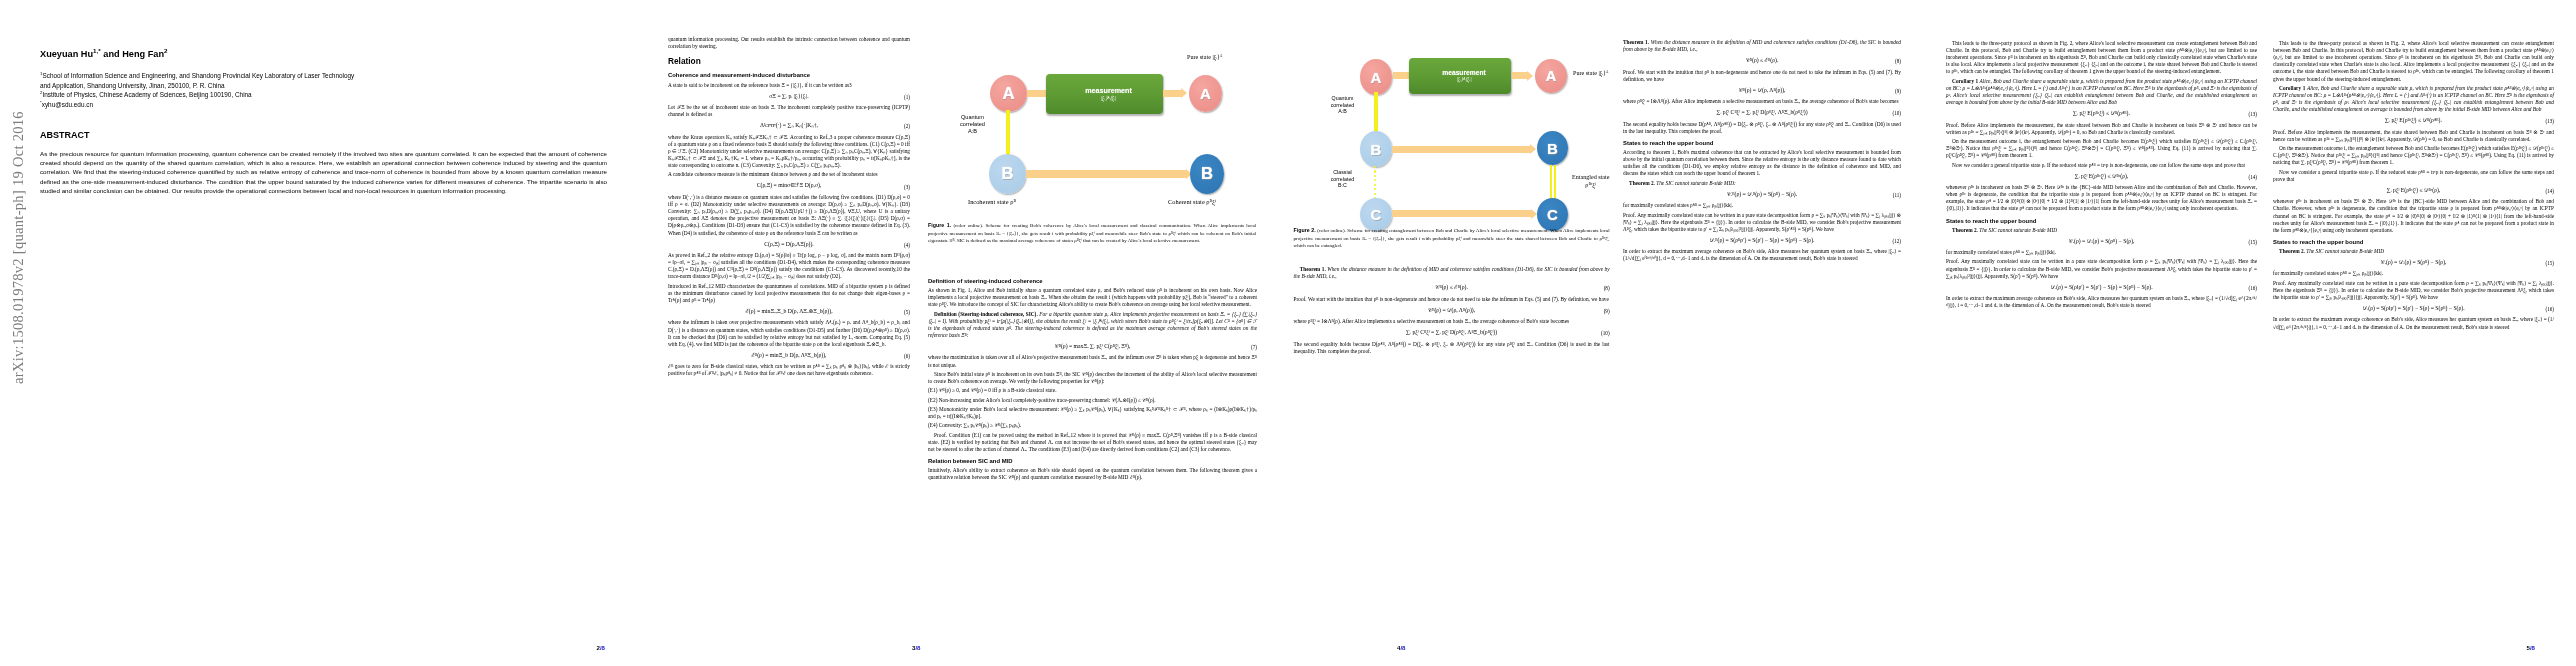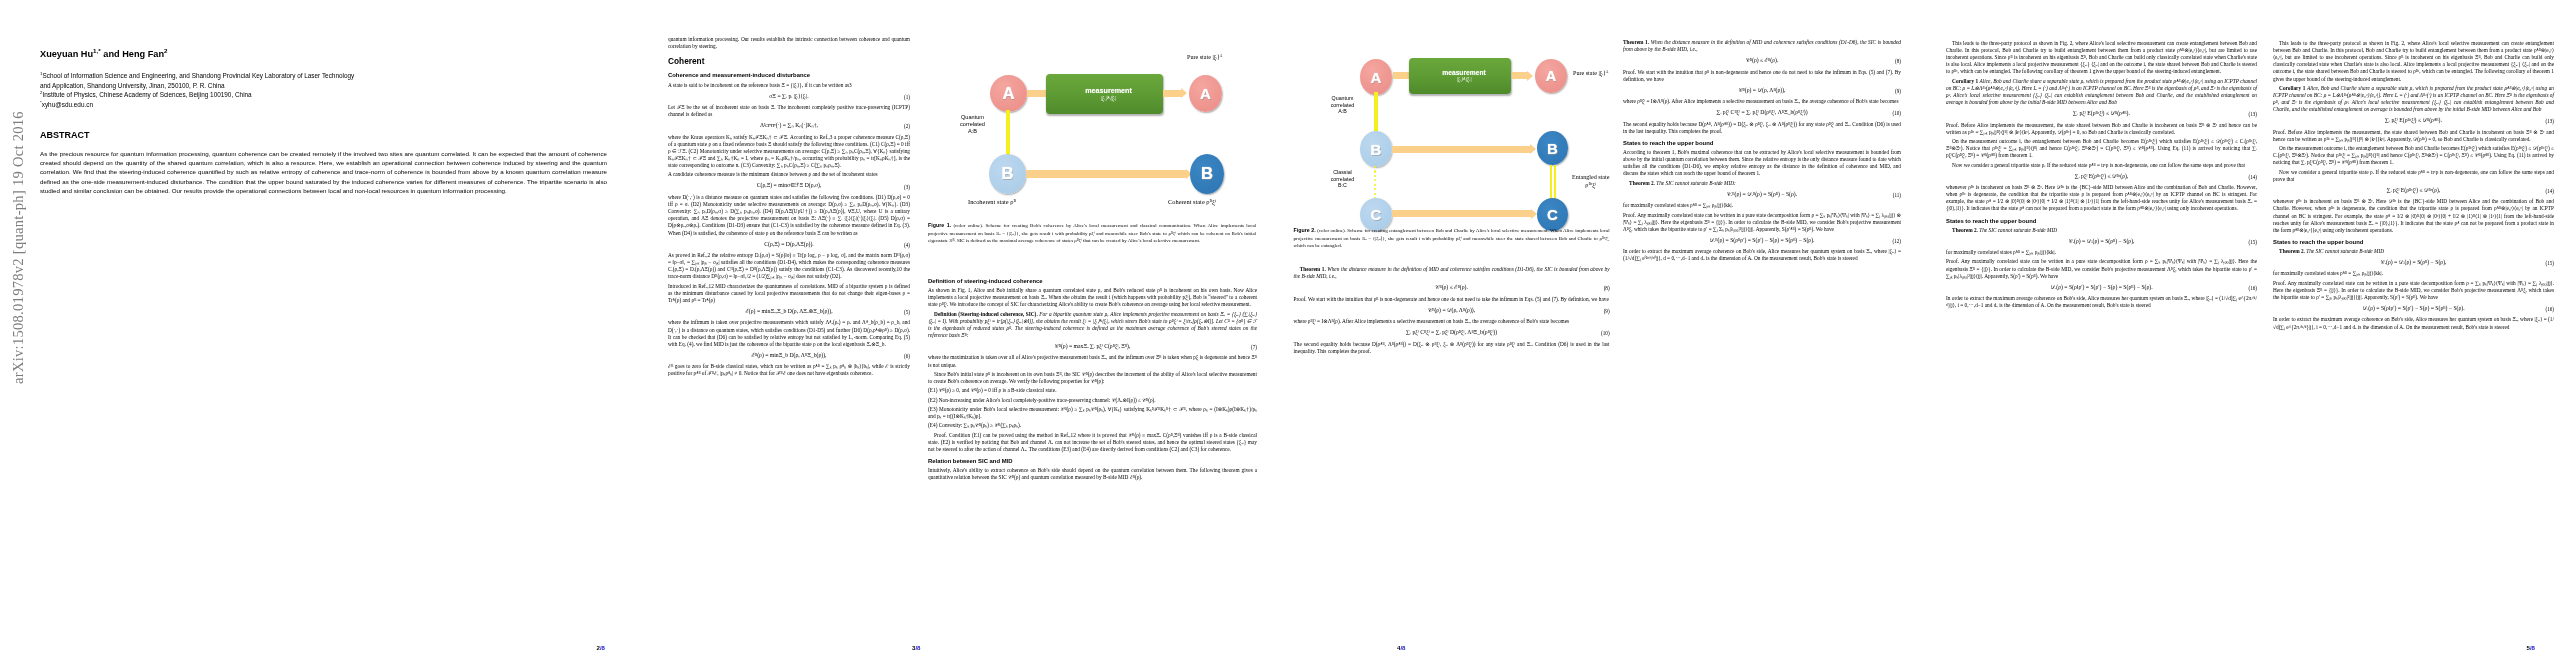--- a/index.html
+++ b/index.html
@@ -172,21 +172,21 @@
 
     <div class="pagenum" style="right:34px;">
       <span><span>2</span><span class="den">/8</span></span>
     </div>
   </div>
 
   <div class="page p2">
 
     <div class="colbox col-text" style="left:29px; top:36px; width:242px; height:572px;">
       <p class="noind">quantum information processing. Our results establish the intrinsic connection between coherence and quantum correlation by steering.</p>
-      <div class="sec-h">Coherent</div>
+      <div class="sec-h">Relation</div>
       <div class="sub-h">Coherence and measurement-induced disturbance</div>
       <p class="noind">A state is said to be incoherent on the reference basis Ξ = {|ξᵢ⟩}, if it can be written as3</p>
       <div class="eqn"><span>σΞ = ∑ᵢ pᵢ |ξᵢ⟩⟨ξᵢ|.</span><span class="num">(1)</span></div>
       <p class="noind">Let ℱΞ be the set of incoherent state on basis Ξ. The incoherent completely positive trace-preserving (ICPTP) channel is defined as</p>
       <div class="eqn"><span>Λᴵᴄᴘᴛᴘ(·) = ∑ₙ Kₙ(·)Kₙ†,</span><span class="num">(2)</span></div>
       <p class="noind">where the Kraus operators Kₙ satisfy KₙℱΞKₙ† ⊂ ℱΞ. According to Ref.,3 a proper coherence measure C(ρ,Ξ) of a quantum state ρ on a fixed reference basis Ξ should satisfy the following three conditions. (C1) C(ρ,Ξ) = 0 iff ρ ∈ ℱΞ. (C2) Monotonicity under selective measurements on average: C(ρ,Ξ) ≥ ∑ₙ pₙC(ρₙ,Ξ), ∀{Kₙ} satisfying KₙℱΞKₙ† ⊂ ℱΞ and ∑ₙ Kₙ†Kₙ = I, where ρₙ = KₙρKₙ†/pₙ, occurring with probability pₙ = tr[KₙρKₙ†], is the state corresponding to outcome n. (C3) Convexity: ∑ₙ pₙC(ρₙ,Ξ) ≥ C(∑ₙ pₙρₙ,Ξ).</p>
       <p class="noind">A candidate coherence measure is the minimum distance between ρ and the set of incoherent states</p>
       <div class="eqn"><span>C(ρ,Ξ) = minσ∈ℱΞ D(ρ,σ),</span><span class="num">(3)</span></div>
       <p class="noind">where D(·,·) is a distance measure on quantum states and satisfies the following five conditions. (D1) D(ρ,σ) = 0 iff ρ = σ. (D2) Monotonicity under selective measurements on average: D(ρ,σ) ≥ ∑ₙ pₙD(ρₙ,σ), ∀{Kₙ}. (D3) Convexity: ∑ₙ pₙD(ρₙ,σ) ≥ D(∑ₙ pₙρₙ,σ). (D4) D(ρ,ΛΞ(UρU†)) ≥ D(ρ,ΛΞ(ρ)), ∀Ξ,U, where U is a unitary operation, and ΛΞ denotes the projective measurement on basis Ξ: ΛΞ(·) ≡ ∑ᵢ |ξᵢ⟩⟨ξᵢ|(·)|ξᵢ⟩⟨ξᵢ|. (D5) D(ρ,σ) = D(ρ⊗ρₐ,σ⊗ρₐ). Conditions (D1-D3) ensure that (C1-C3) is satisfied by the coherence measure defined in Eq. (3). When (D4) is satisfied, the coherence of state ρ on the reference basis Ξ can be written as</p>
       <div class="eqn"><span>C(ρ,Ξ) = D(ρ,ΛΞ(ρ)).</span><span class="num">(4)</span></div>

